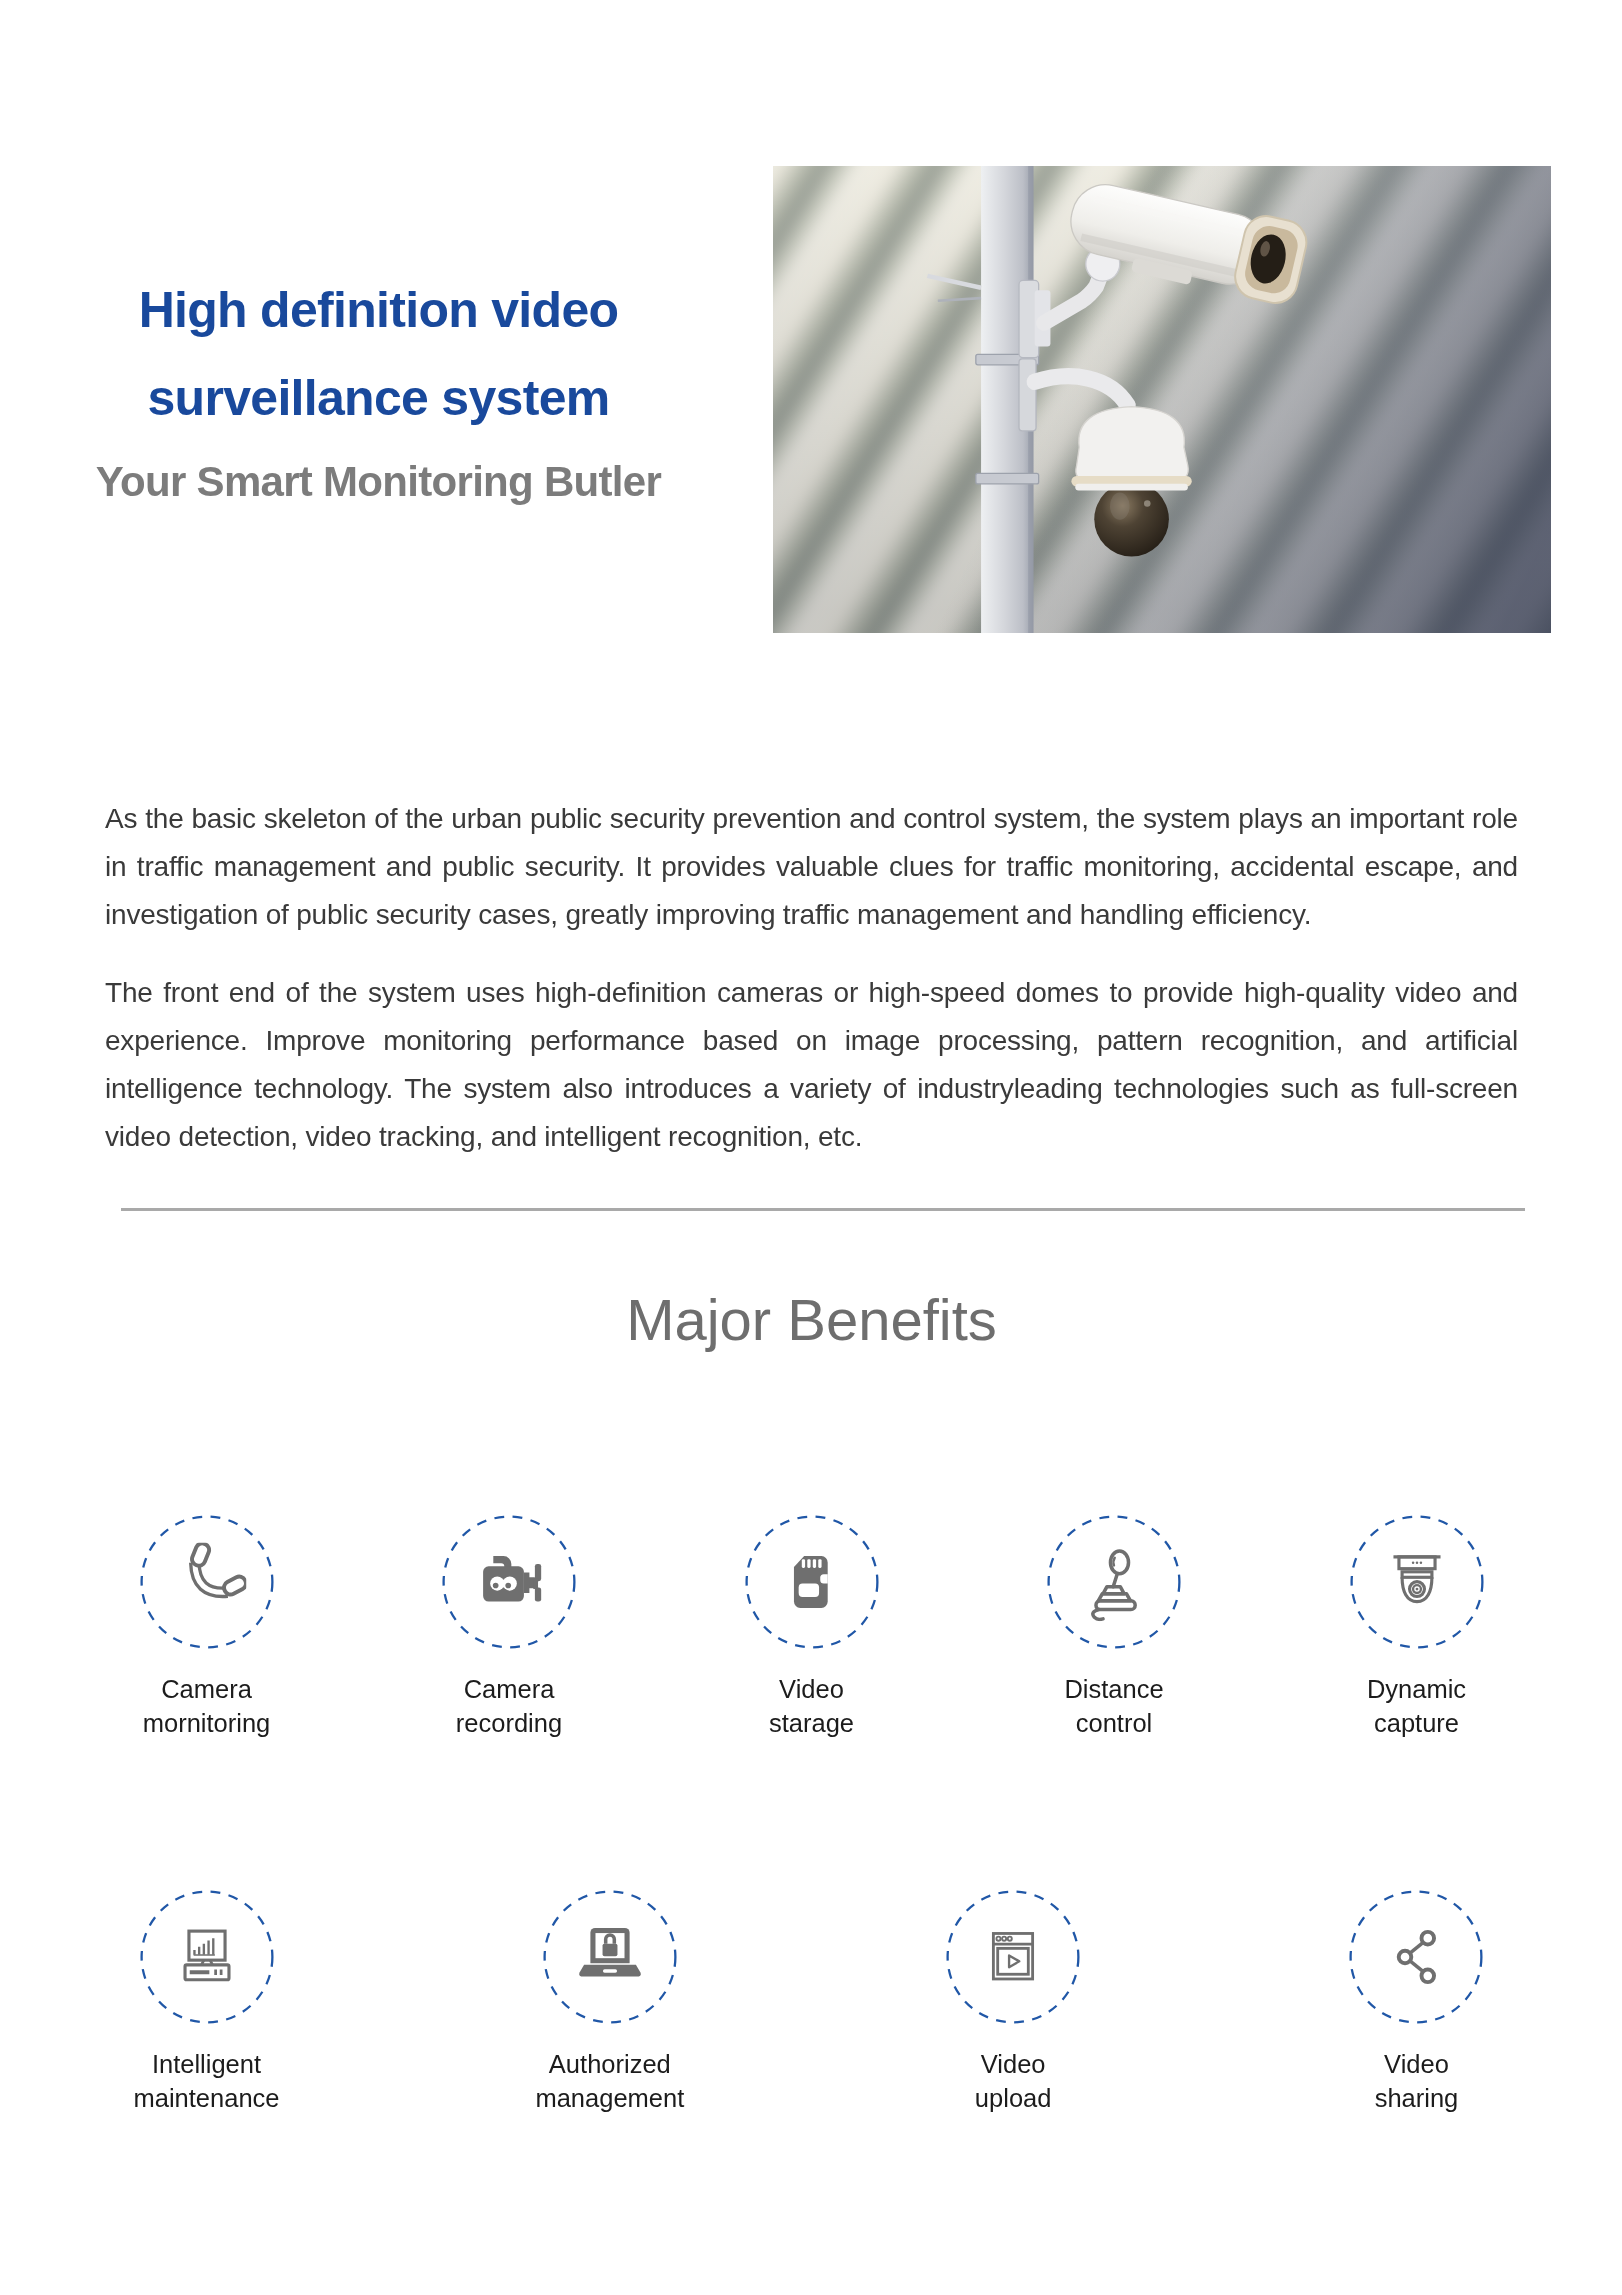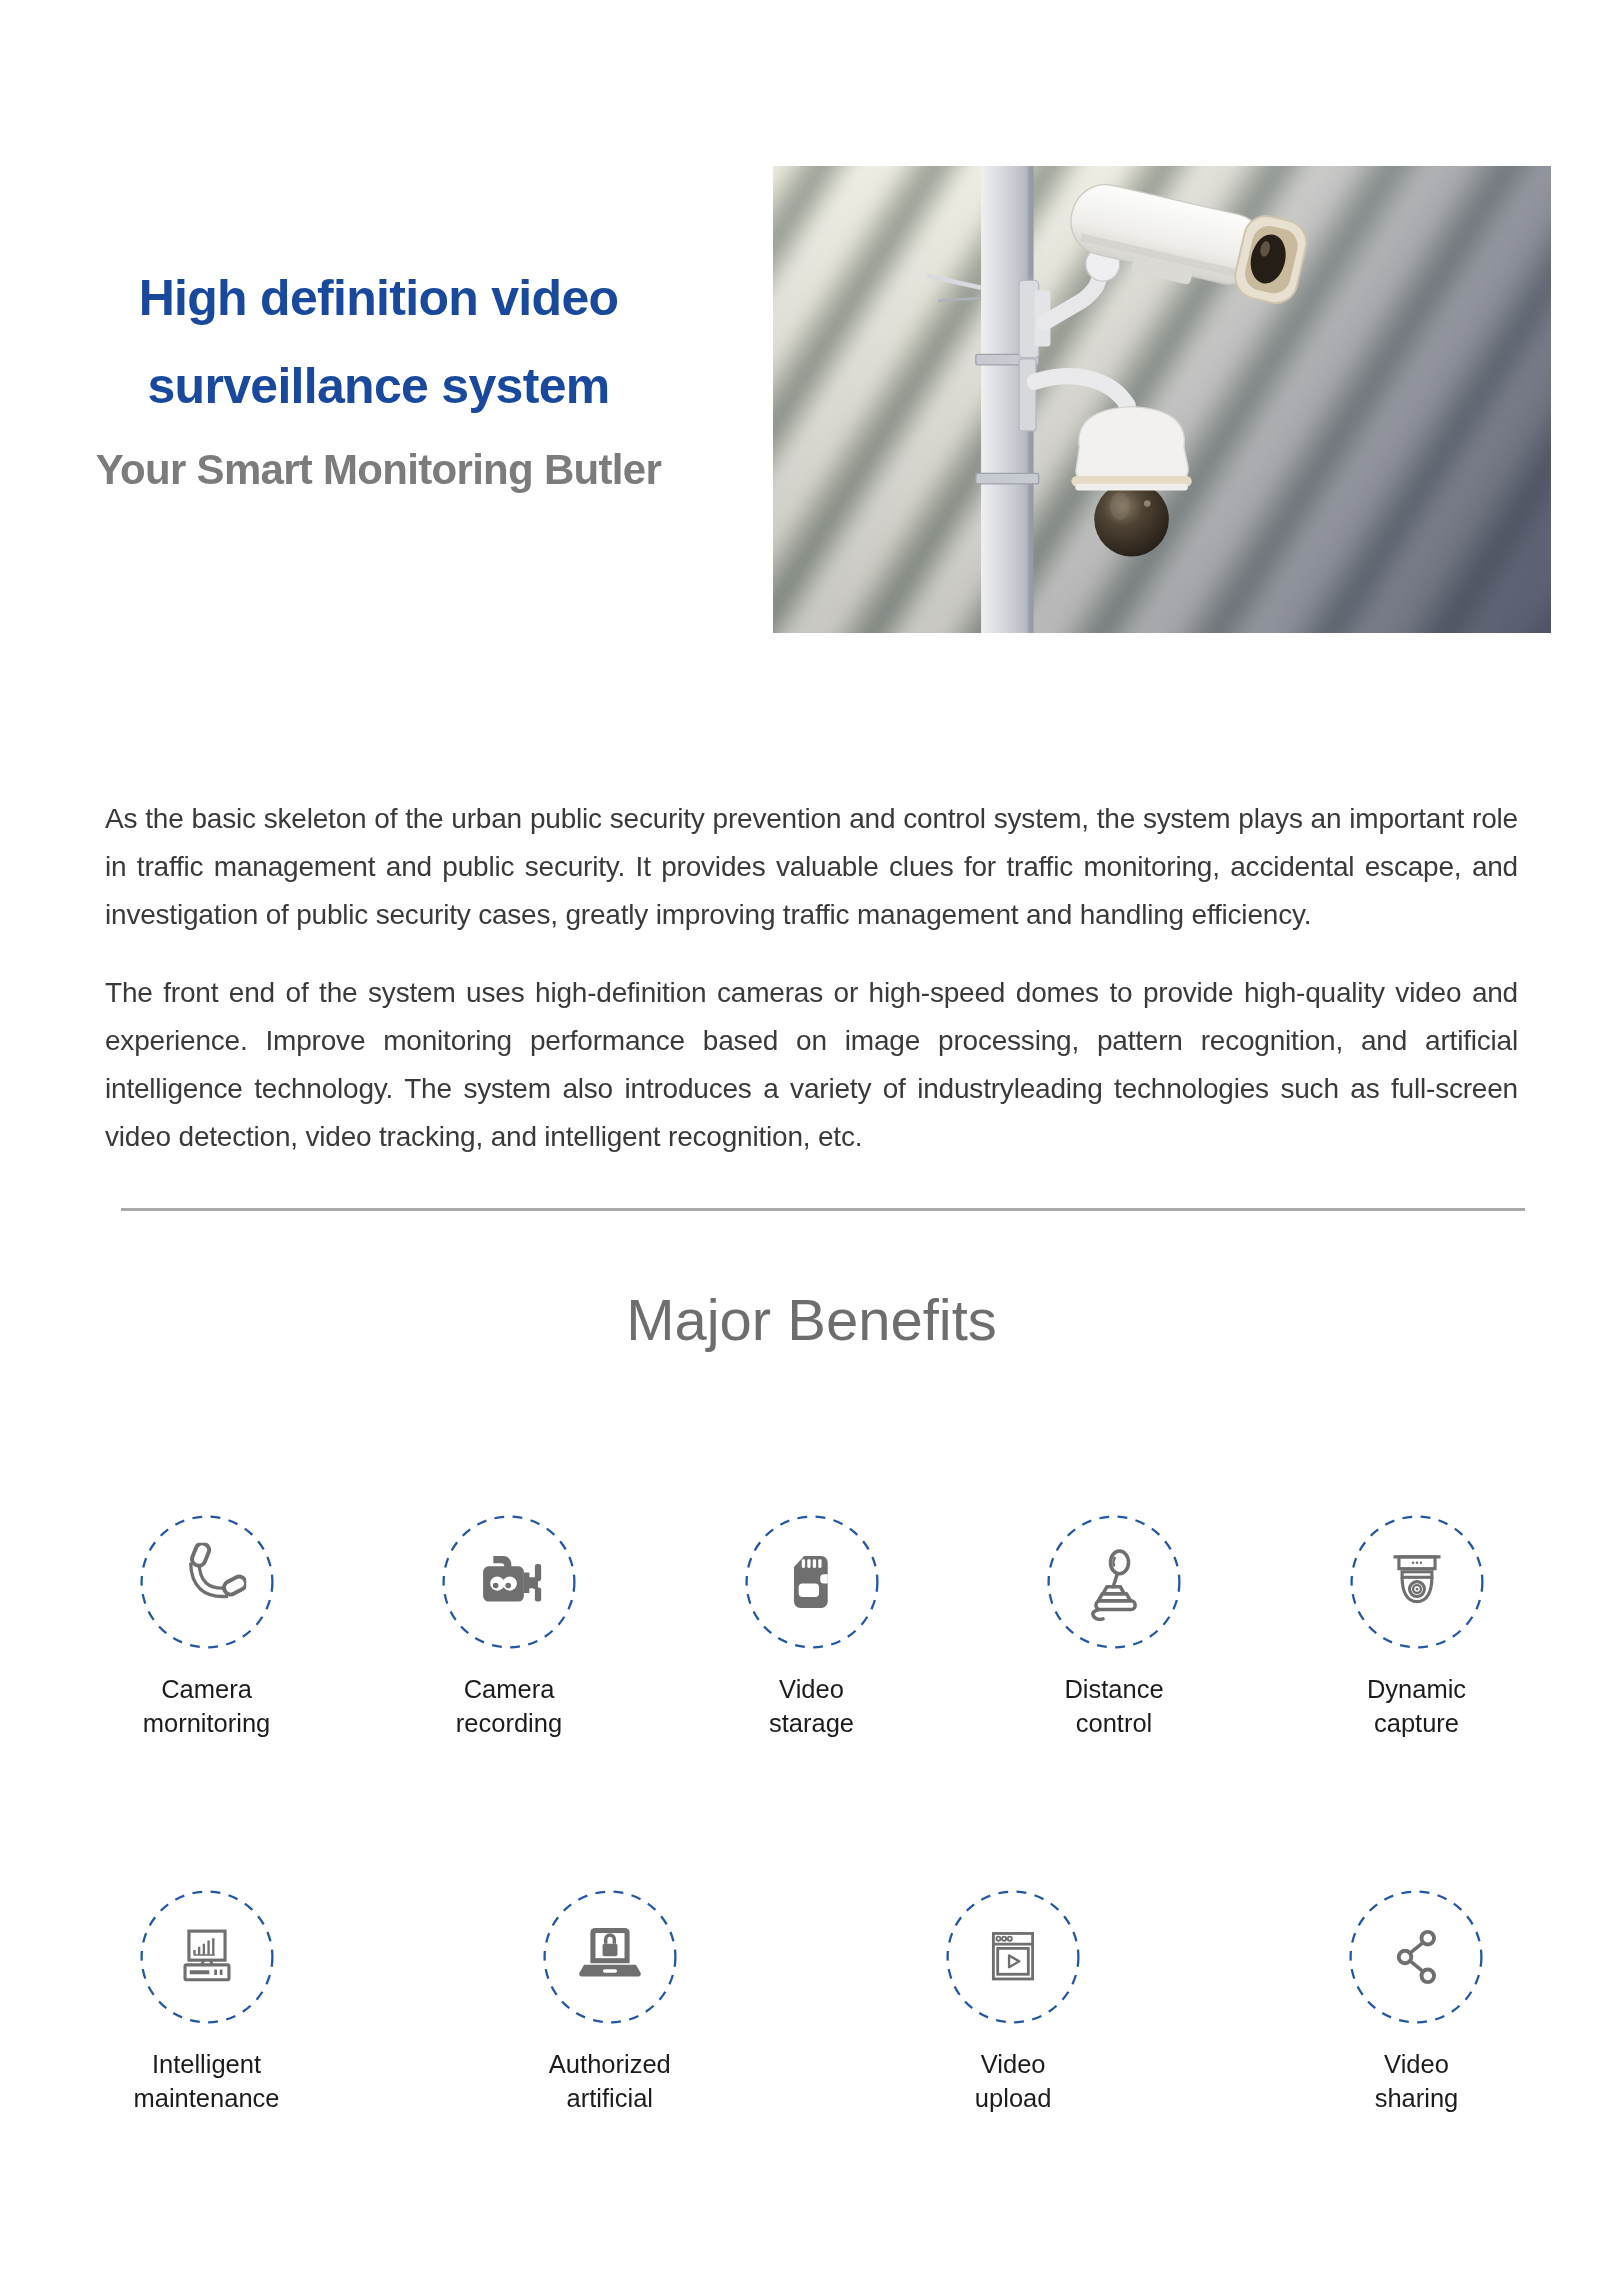--- a/index.html
+++ b/index.html
@@ -1,21 +1,21 @@
 <!DOCTYPE html>
 <html style="--title-color: #19499c; --subtitle-color: #7c7c7c; --body-color: #3a3a3a; --divider-color: #a9a9a9; --heading-color: #6e6e6e; --accent-color: #2057a7; --icon-color: #6f6f6f; --label-color: #1c1c1c;font-size:10.5px"><head>
 <meta charset="utf-8">
 <style>
   html,body{margin:0;padding:0;background:#ffffff;}
   .page{position:relative;width:1623px;height:2295px;background:#ffffff;overflow:hidden;
         font-family:"Liberation Sans","DejaVu Sans",sans-serif;}
 
   
   .hero{position:relative;height:633px;}
-  .hero-text{position:absolute;left:58px;top:254px;width:641px;text-align:center;}
+  .hero-text{position:absolute;left:58px;top:266px;width:641px;text-align:center;}
   .hero-text h1{margin:0;font-size:50px;line-height:88px;font-weight:600;letter-spacing:-0.7px;
                 color:var(--title-color,#19499c);}
   .subtitle{margin-top:17px;font-size:42px;line-height:46px;font-weight:700;
             color:var(--subtitle-color,#7c7c7c);letter-spacing:-0.7px;}
 
   .photo{position:absolute;left:773px;top:166px;width:778px;height:467px;overflow:hidden;}
   .photo-bg{position:absolute;inset:-18.3px;filter:blur(6.5px);
     background:repeating-linear-gradient(122deg,
       #edebe1 0px,#ece9dd 30px,#a8ad9e 55px,#8e948a 67px,#b8bcae 80px,#edebe1 97px);}
   .photo-tint{position:absolute;inset:0;
@@ -300,21 +300,21 @@
           <circle class="ring" cx="104" cy="104" r="100"></circle>
             <use href="#sym-computer" x="44" y="44" width="120" height="120"></use>
         </svg>
         <div class="blabel"><span>Intelligent</span><br><span>maintenance</span></div>
       </div>
       <div class="benefit">
         <svg class="badge" viewBox="0 0 208 208">
           <circle class="ring" cx="104" cy="104" r="100"></circle>
             <use href="#sym-laptop" x="44" y="44" width="120" height="120"></use>
         </svg>
-        <div class="blabel"><span>Authorized</span><br><span>artificial</span></div>
+        <div class="blabel"><span>Authorized</span><br><span>management</span></div>
       </div>
       <div class="benefit">
         <svg class="badge" viewBox="0 0 208 208">
           <circle class="ring" cx="104" cy="104" r="100"></circle>
             <use href="#sym-browser" x="44" y="44" width="120" height="120"></use>
         </svg>
         <div class="blabel"><span>Video</span><br><span>upload</span></div>
       </div>
       <div class="benefit">
         <svg class="badge" viewBox="0 0 208 208">

